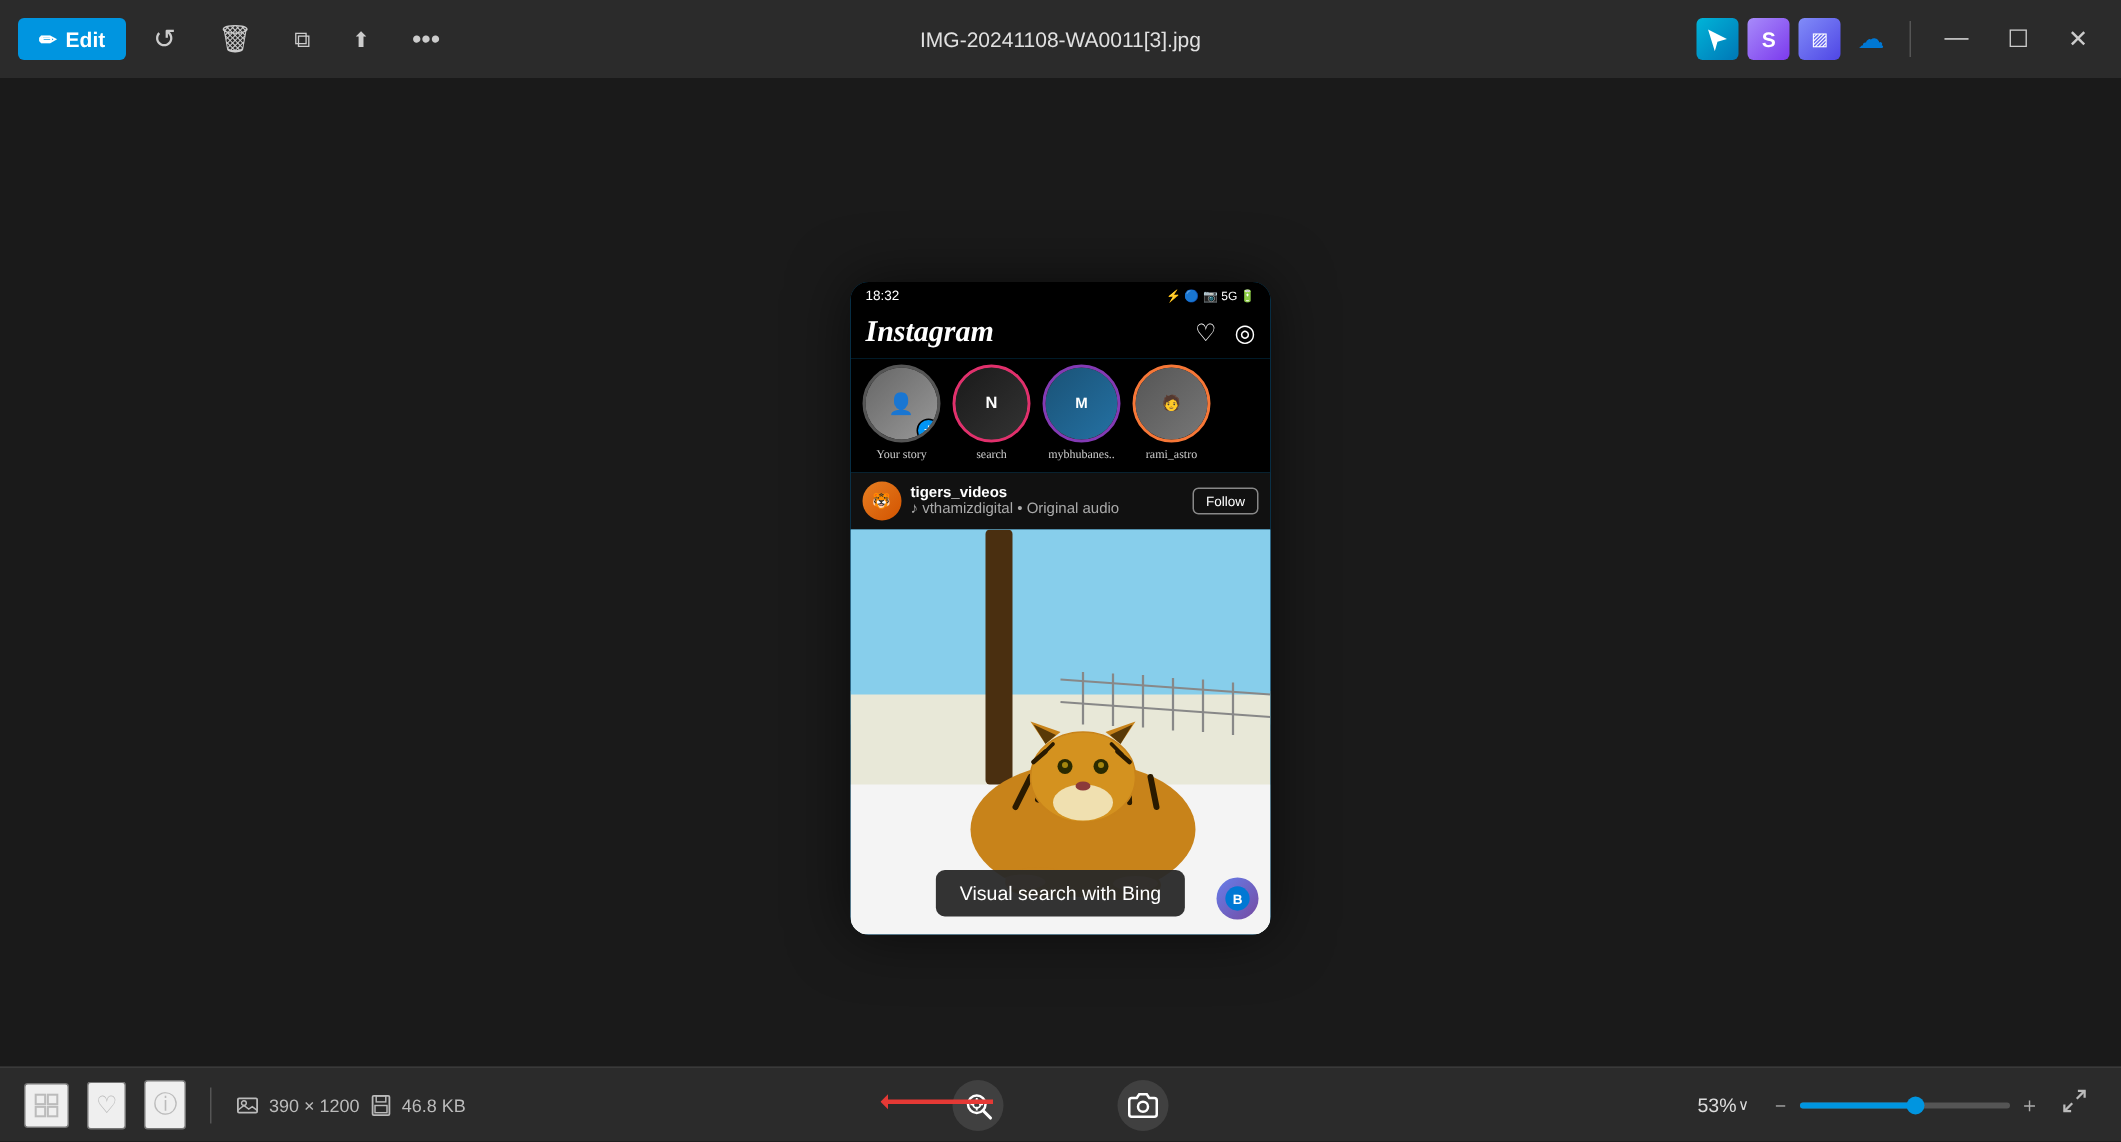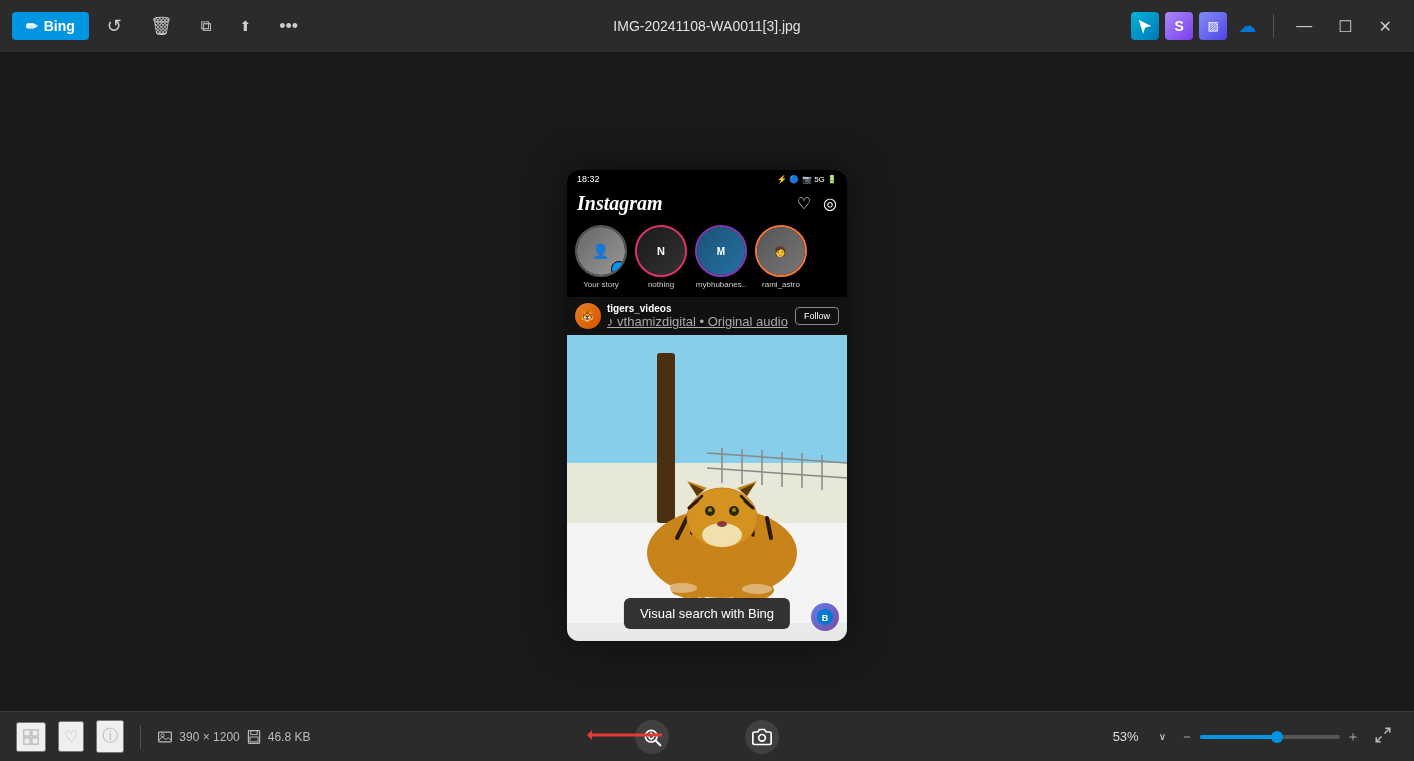--- a/index.html
+++ b/index.html
@@ -183,20 +183,21 @@
       border: 1.5px solid #000;
     }
     .story-name {
       font-size: 8px;
       color: #ccc;
       text-align: left;
       max-width: 52px;
       overflow: hidden;
       text-overflow: ellipsis;
       white-space: nowrap;
+      font-family: Liberation Serif, serif;
     }
 
     
     .post-header {
       background: #111;
       display: flex;
       align-items: center;
       padding: 6px 8px;
       gap: 6px;
     }
@@ -206,37 +207,36 @@
       border-radius: 50%;
       background: #444;
       overflow: hidden;
     }
     .post-username {
       font-size: 10px;
       font-weight: 600;
       color: #fff;
     }
     .post-subtitle {
-      font-size: 13px;
+      font-size: 10px;
       color: #aaa;
-      text-decoration: underline;
     }
     .post-follow-btn {
       margin-left: auto;
       background: none;
       border: 1px solid #888;
       color: #fff;
       border-radius: 4px;
       padding: 3px 8px;
       font-size: 9px;
       cursor: pointer;
     }
     .post-image {
       width: 100%;
-      height: 306px;
+      height: 270px;
       background: linear-gradient(180deg, #87ceeb 0%, #87ceeb 40%, #e8e8d0 40%, #d0c8b0 60%, #f5f5f5 70%, #e8e8e8 100%);
       position: relative;
       overflow: hidden;
     }
 
     
     .bing-tooltip {
       position: absolute;
       bottom: 12px;
       left: 50%;
@@ -340,21 +340,21 @@
       margin-left: auto;
       display: flex;
       align-items: center;
       gap: 8px;
     }
     .zoom-display {
       font-size: 13px;
       color: #ddd;
       display: flex;
       align-items: center;
-      gap: 20px;
+      gap: 1px;
       cursor: pointer;
       padding: 4px 6px;
       border-radius: 4px;
     }
     .zoom-slider-container {
       display: flex;
       align-items: center;
       gap: 6px;
     }
     .zoom-slider {
@@ -404,21 +404,21 @@
       font-size: 14px;
     }
   </style>
 </head>
 <body>
 
 <div class="top-bar">
   <div class="top-bar-left">
     <button class="edit-btn">
       <span style="font-size:14px;">✏</span>
-      <span>Bing</span>
+      <span>Edit</span>
     </button>
     <button class="tb-icon-btn">
       <span>↺</span>
     </button>
     <button class="tb-icon-btn">
       <span>🗑</span>
     </button>
     <button class="tb-icon-btn">
       <span style="font-size:15px;">⧉</span>
     </button>
@@ -483,21 +483,21 @@
         </div>
         <span class="story-name">Your story</span>
       </div>
 
       <div class="story-item">
         <div class="story-avatar" style="border-color: #e1306c;">
           <div class="av-face" style="background: linear-gradient(135deg,#1a1a1a,#333);">
             <span style="font-size:11px;color:#fff;font-weight:700;">N</span>
           </div>
         </div>
-        <span class="story-name">nothing</span>
+        <span class="story-name">search</span>
       </div>
 
       <div class="story-item">
         <div class="story-avatar" style="border-color: #833ab4;">
           <div class="av-face" style="background: linear-gradient(135deg,#1a5276,#2471a3);">
             <span style="font-size:10px;color:#fff;font-weight:700;">M</span>
           </div>
         </div>
         <span class="story-name">mybhubanes..</span>
       </div>

